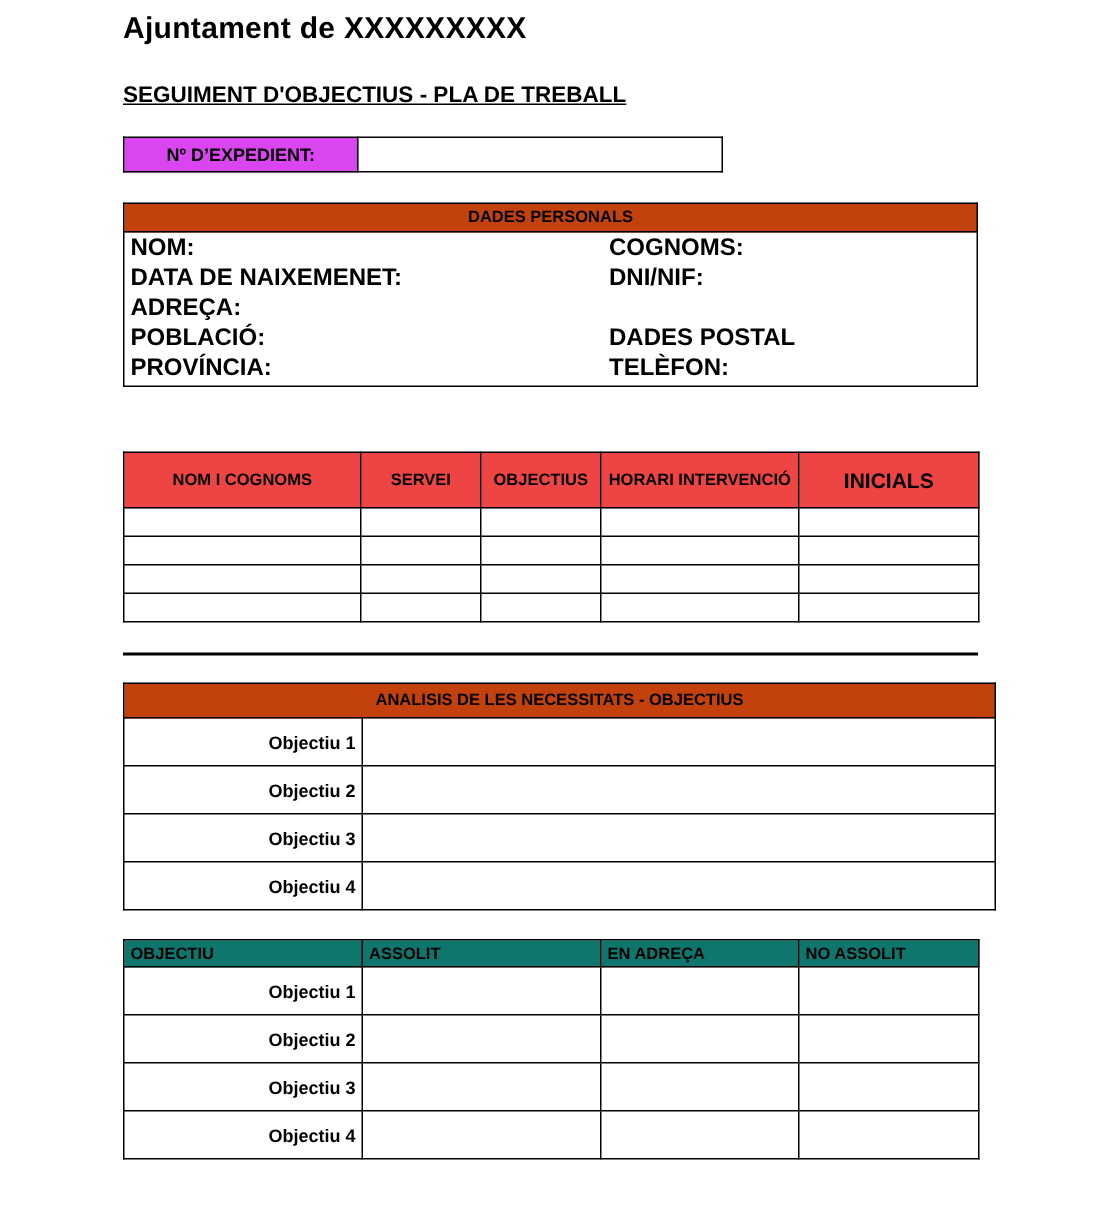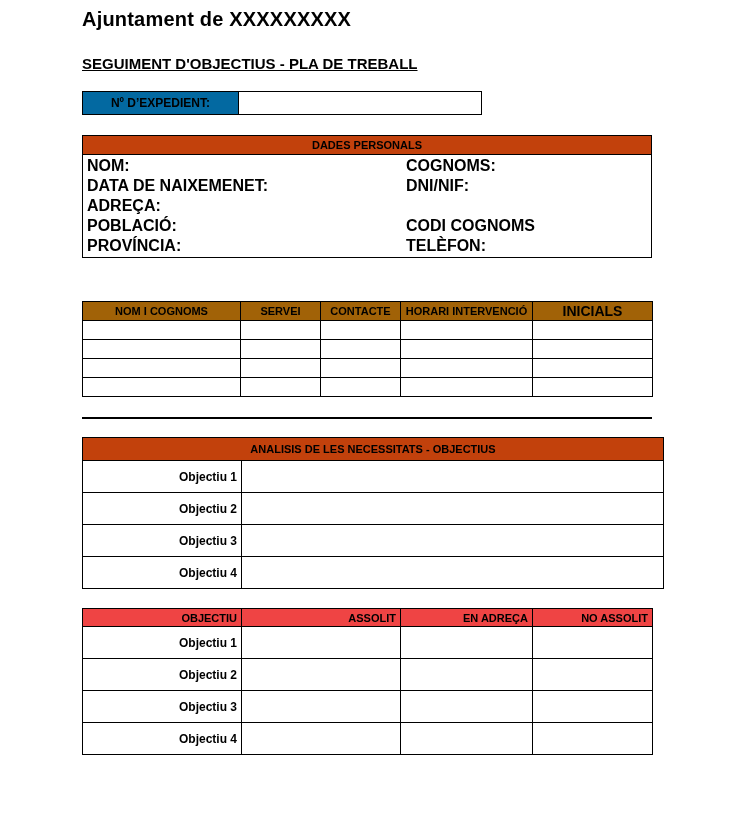--- a/index.html
+++ b/index.html
@@ -28,51 +28,51 @@
   }
 
   table { border-collapse: collapse; table-layout: fixed; }
   td, th { border: 1px solid #000; padding: 0 4px; vertical-align: middle; }
   .hdr { background: #c2410c; text-align: center; font-weight: bold; font-size: 11px; }
 
   
   .expedient-table { width: 400px; margin-top: 19px; }
   .expedient-table td { height: 23px; }
   .expedient-label {
-    width: 156px; background: #0369a1; text-align: center;
+    width: 156px; background: #d946ef; text-align: center;
     font-weight: bold; font-size: 12px;
   }
   .expedient-value { background: #ffffff; }
 
   
   .dades-table { width: 570px; margin-top: 20px; }
   .dades-table .hdr { height: 19px; }
   .dades-body { height: 101px; vertical-align: top; padding: 1px 4px; }
   .dades-line { position: relative; height: 20px; line-height: 20px; font-size: 16px; font-weight: bold; }
   .dades-line .right { position: absolute; left: 319px; top: 0; }
 
   
   .prof-table { width: 570px; margin-top: 43px; }
   .prof-table .title-row td { height: 17px; }
-  .prof-table th { background: #a16207; height: 19px; font-size: 11px; font-weight: bold; }
+  .prof-table th { background: #ef4444; height: 37px; font-size: 11px; font-weight: bold; }
   .prof-table th.big { font-size: 14px; }
   .prof-table td.cell { height: 19px; background: #fff; }
 
   
   .divider { margin-top: 20px; width: 570px; border-top: 2px solid #000; height: 0; }
 
   
   .analisis-table { width: 582px; margin-top: 18px; }
   .analisis-table .hdr { height: 23px; }
   .obj-label { width: 158px; text-align: right; font-weight: bold; font-size: 12px; height: 32px; }
   .obj-value { background: #fff; }
 
   
   .assoliment-table { width: 570px; margin-top: 19px; }
-  .assoliment-table th { background: #ef4444; height: 18px; font-size: 11px; font-weight: bold; text-align: right; }
+  .assoliment-table th { background: #0f766e; height: 18px; font-size: 11px; font-weight: bold; text-align: left; }
   .assoliment-table td.cell { height: 32px; background: #fff; }
 </style>
 </head>
 <body>
 
 <div class="content">
 
   <div class="page-title">Ajuntament de XXXXXXXXX</div>
 
   <div class="page-subtitle">SEGUIMENT D'OBJECTIUS - PLA DE TREBALL</div>
@@ -100,21 +100,21 @@
         <div class="dades-line">
           <span>DATA DE NAIXEMENET:</span>
           <span class="right">DNI/NIF:</span>
         </div>
         <div class="dades-line">
           <span>ADREÇA:</span>
           <span class="right"></span>
         </div>
         <div class="dades-line">
           <span>POBLACIÓ:</span>
-          <span class="right">CODI COGNOMS</span>
+          <span class="right">DADES POSTAL</span>
         </div>
         <div class="dades-line">
           <span>PROVÍNCIA:</span>
           <span class="right">TELÈFON:</span>
         </div>
       </td>
     </tr>
   </tbody>
     </table>
 
@@ -123,21 +123,21 @@
       <col style="width:158px">
         <col style="width:80px">
         <col style="width:80px">
         <col style="width:132px">
         <col style="width:120px">
     </colgroup>
     <tbody>
     <tr>
       <th>NOM I COGNOMS</th>
       <th>SERVEI</th>
-      <th>CONTACTE</th>
+      <th>OBJECTIUS</th>
       <th>HORARI INTERVENCIÓ</th>
       <th class="big">INICIALS</th>
     </tr>
     <tr>
       <td class="cell"></td>
       <td class="cell"></td>
       <td class="cell"></td>
       <td class="cell"></td>
       <td class="cell"></td>
     </tr>

